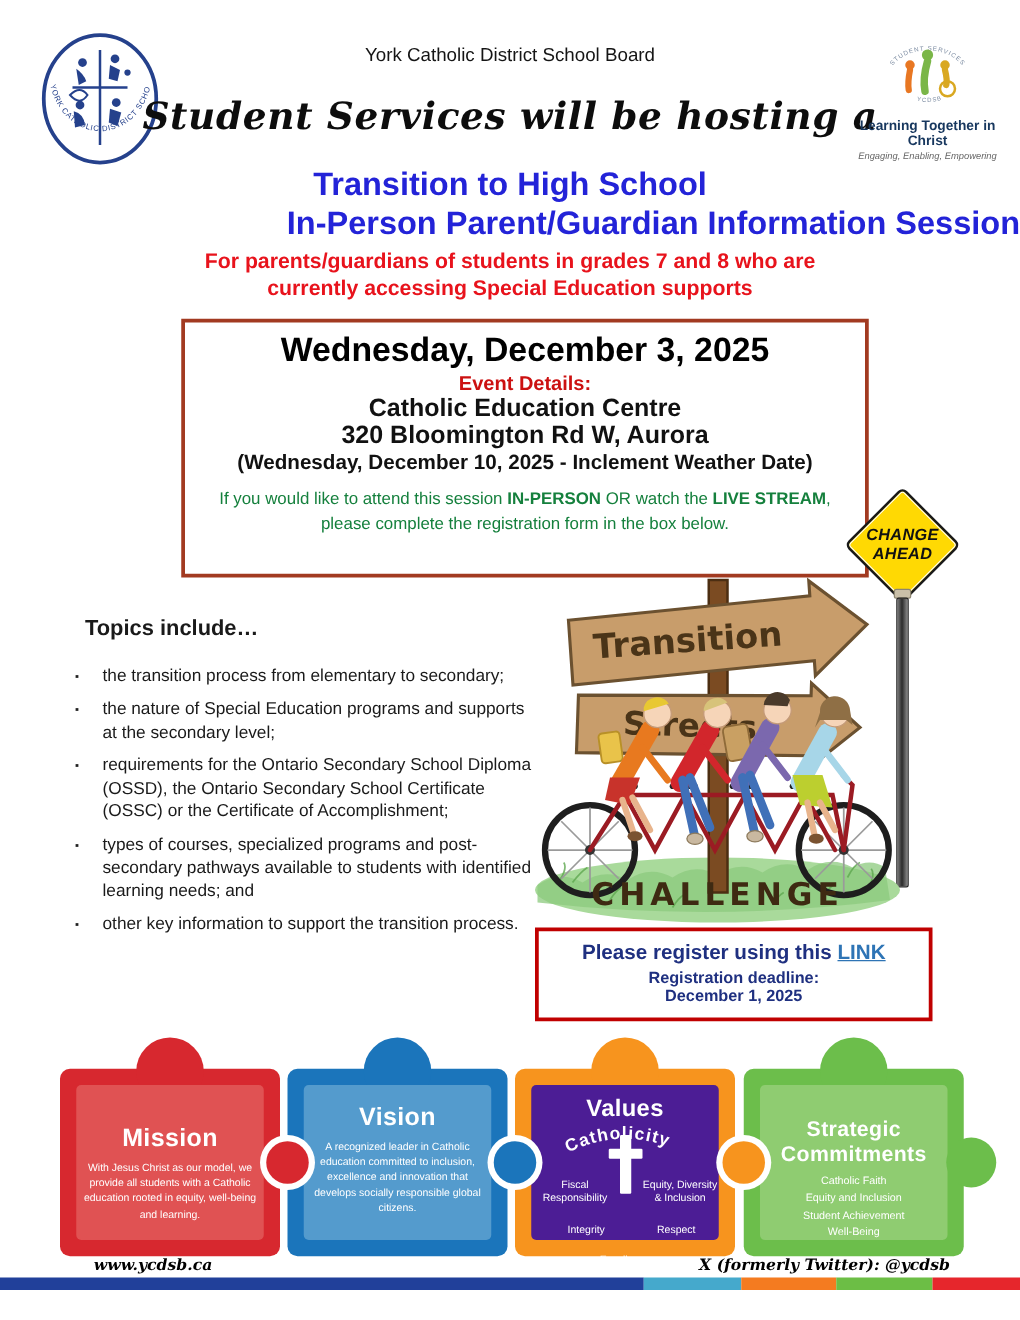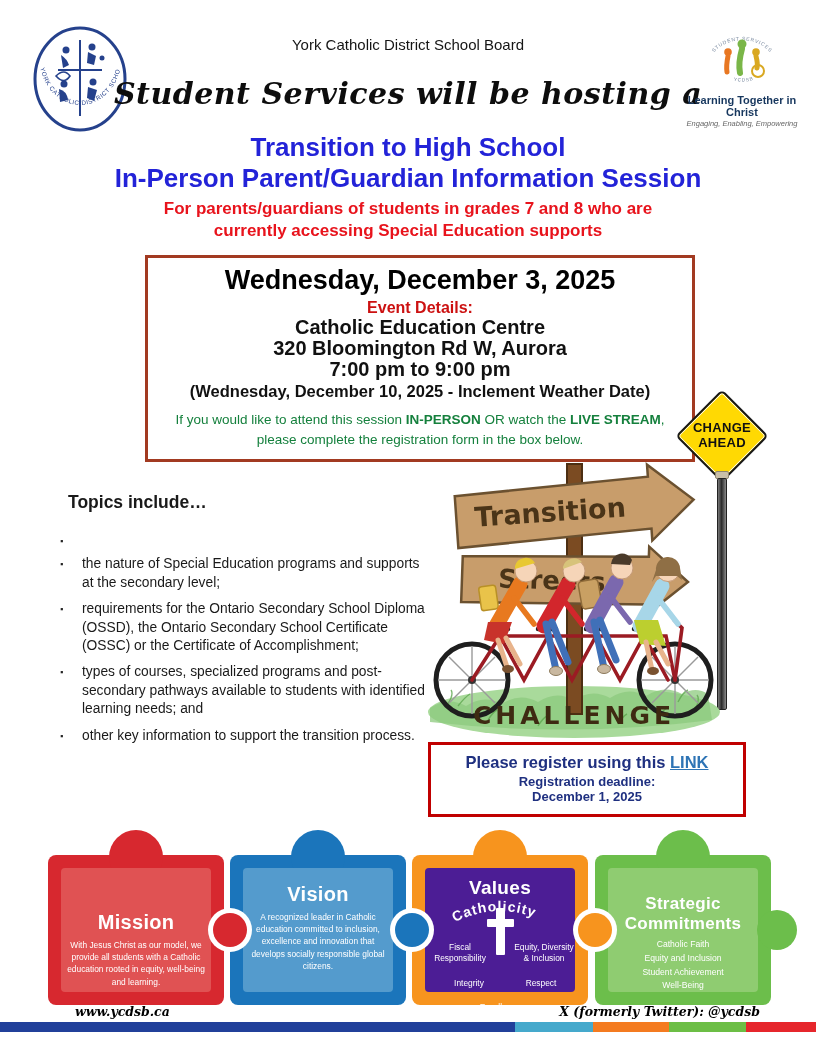--- a/index.html
+++ b/index.html
@@ -14,42 +14,42 @@
                   font-family:"DejaVu Serif", serif; font-style:italic; font-weight:700;
                   font-size:30px; color:#0d0d0d; letter-spacing:.5px; }
   .crest { position:absolute; left:28px; top:24px; }
   .svc-logo { position:absolute; left:672px; top:26px; width:140px; text-align:center; }
   .svc-tagline { font-size:11px; font-weight:700; color:#17375E; margin-top:2px; }
   .svc-subtag { font-size:7.5px; font-style:italic; color:#666; margin-top:1px; }
 
   
   .title-l1 { position:absolute; top:132px; left:0; width:100%; text-align:center;
               font-size:26px; font-weight:700; color:#2323D8; }
-  .title-l2 { position:absolute; top:163px; left:0; width:100%; text-align:center;
+  .title-l2 { position:absolute; top:163px; left:0; width:100%; text-align:right;
               font-size:26px; font-weight:700; color:#2323D8; }
   .subtitle { position:absolute; top:198px; left:0; width:100%; text-align:center;
               font-size:17px; font-weight:700; color:#E8131C; line-height:22px; }
 
   
   .event-box { position:absolute; left:145px; top:255px; width:550px; height:207px;
                border:3px solid #A23A21; background:#fff; text-align:center; }
   .event-date { margin-top:7px; font-size:27px; font-weight:700; color:#000; }
   .event-details-label { font-size:16px; font-weight:700; color:#CC1111; margin-top:3px; }
   .event-line { font-size:20px; font-weight:700; color:#111; line-height:21px; }
   .event-weather { font-size:16.5px; font-weight:700; color:#111; line-height:22px; }
   .event-note { margin-top:8px; font-size:13.5px; color:#15803d; line-height:1.45; }
   .event-note b { font-weight:700; }
 
   
   .diamond { position:absolute; left:689px; top:403px; width:66px; height:66px;
              transform:rotate(45deg); background:#FFD903; border:2.5px solid #191919;
              border-radius:5px; box-shadow:0 0 0 1px #fff inset; }
   .diamond-label { position:absolute; left:674px; top:403px; width:96px; height:66px;
                    display:flex; flex-direction:column; align-items:center; justify-content:center;
-                   font-size:13px; font-weight:800; color:#111; line-height:1.12; letter-spacing:.3px; }
+                   font-size:13px; font-weight:800; color:#111; line-height:1.12; letter-spacing:.3px;font-style:italic; }
   .pole-cap { position:absolute; left:715px; top:471px; width:14px; height:8px;
               background:#C9BFA8; border:1px solid #8d8570; border-radius:2px; }
   .pole { position:absolute; left:717px; top:478px; width:10px; height:232px;
           background:linear-gradient(90deg,#7a7a7a 0%,#2b2b2b 45%,#8a8a8a 100%);
           border:1px solid #222; border-radius:2px; }
 
   
   .topics-heading { position:absolute; left:68px; top:492px; font-size:17.5px; font-weight:700; }
   .topics-list { position:absolute; left:60px; top:532px; width:370px; }
   .topic-item { display:flex; margin-bottom:8px; font-size:13.8px; line-height:1.34; }
@@ -73,21 +73,21 @@
                  color:#fff; text-align:center; }
   .p-red  { background:#D7282F; } .p-red-in  { background:#E05253; }
   .p-blue { background:#1B75BB; } .p-blue-in { background:#549BCD; }
   .p-org  { background:#F7941E; } .p-org-in  { background:#4c1d95; }
   .p-grn  { background:#6CBE4B; } .p-grn-in  { background:#8FCC71; }
   .notch { position:absolute; top:908px; width:44px; height:44px; border-radius:50%;
            background:#fff; z-index:2; }
   .jtab { position:absolute; top:913px; width:34px; height:34px; border-radius:50%; z-index:3; }
   .piece-title { font-weight:700; font-size:20px; letter-spacing:.3px; }
   .piece-body-text { font-size:8.4px; line-height:1.45; margin:5px auto 0; width:142px; }
-  .mission-title { margin-top:43px; }
+  .mission-title { margin-top:32px; }
   .vision-title { margin-top:15px; }
   .values-title { margin-top:9px; font-size:19px; }
   .strat-title { margin-top:26px; font-size:17px; line-height:1.15; }
   .strat-items { font-size:8.6px; line-height:1.6; margin-top:5px; }
   .val-label { position:absolute; font-size:8.4px; line-height:1.25; }
   .val-fiscal { left:2px; top:74px; width:66px; }
   .val-equity { left:88px; top:74px; width:62px; }
   .val-integrity { left:14px; top:110px; width:60px; }
   .val-respect { left:86px; top:110px; width:60px; }
   .val-excellence { left:0; top:134px; width:100%; }
@@ -165,40 +165,40 @@
   <div class="subtitle">
     <span>For parents/guardians of students in grades 7 and 8 who are</span><br>
     <span>currently accessing Special Education supports</span>
   </div>
 
   <div class="event-box">
     <div class="event-date">Wednesday, December 3, 2025</div>
     <div class="event-details-label">Event Details:</div>
     <div class="event-line">Catholic Education Centre</div>
     <div class="event-line">320 Bloomington Rd W, Aurora</div>
-    <div class="event-line">7:00 pm to 9:00 pm</div>
     <div class="event-weather">(Wednesday, December 10, 2025 - Inclement Weather Date)</div>
     <div class="event-note">
       <span>If you would like to attend this session </span><b>IN-PERSON</b><span> OR watch the </span><b>LIVE STREAM</b><span>,</span><br>
       <span>please complete the registration form in the box below.</span>
     </div>
   </div>
 
   <div class="diamond"></div>
   <div class="diamond-label">
     <span>CHANGE</span>
     <span>AHEAD</span>
   </div>
   <div class="pole-cap"></div>
   <div class="pole"></div>
 
   <div class="topics-heading">Topics include…</div>
   <div class="topics-list">
     <div class="topic-item">
       <span class="topic-bullet">▪</span>
+      <span>the transition process from elementary to secondary;</span>
     </div>
     <div class="topic-item">
       <span class="topic-bullet">▪</span>
       <span>the nature of Special Education programs and supports at the secondary level;</span>
     </div>
     <div class="topic-item">
       <span class="topic-bullet">▪</span>
       <span>requirements for the Ontario Secondary School Diploma (OSSD), the Ontario Secondary School Certificate (OSSC) or the Certificate of Accomplishment;</span>
     </div>
     <div class="topic-item">

